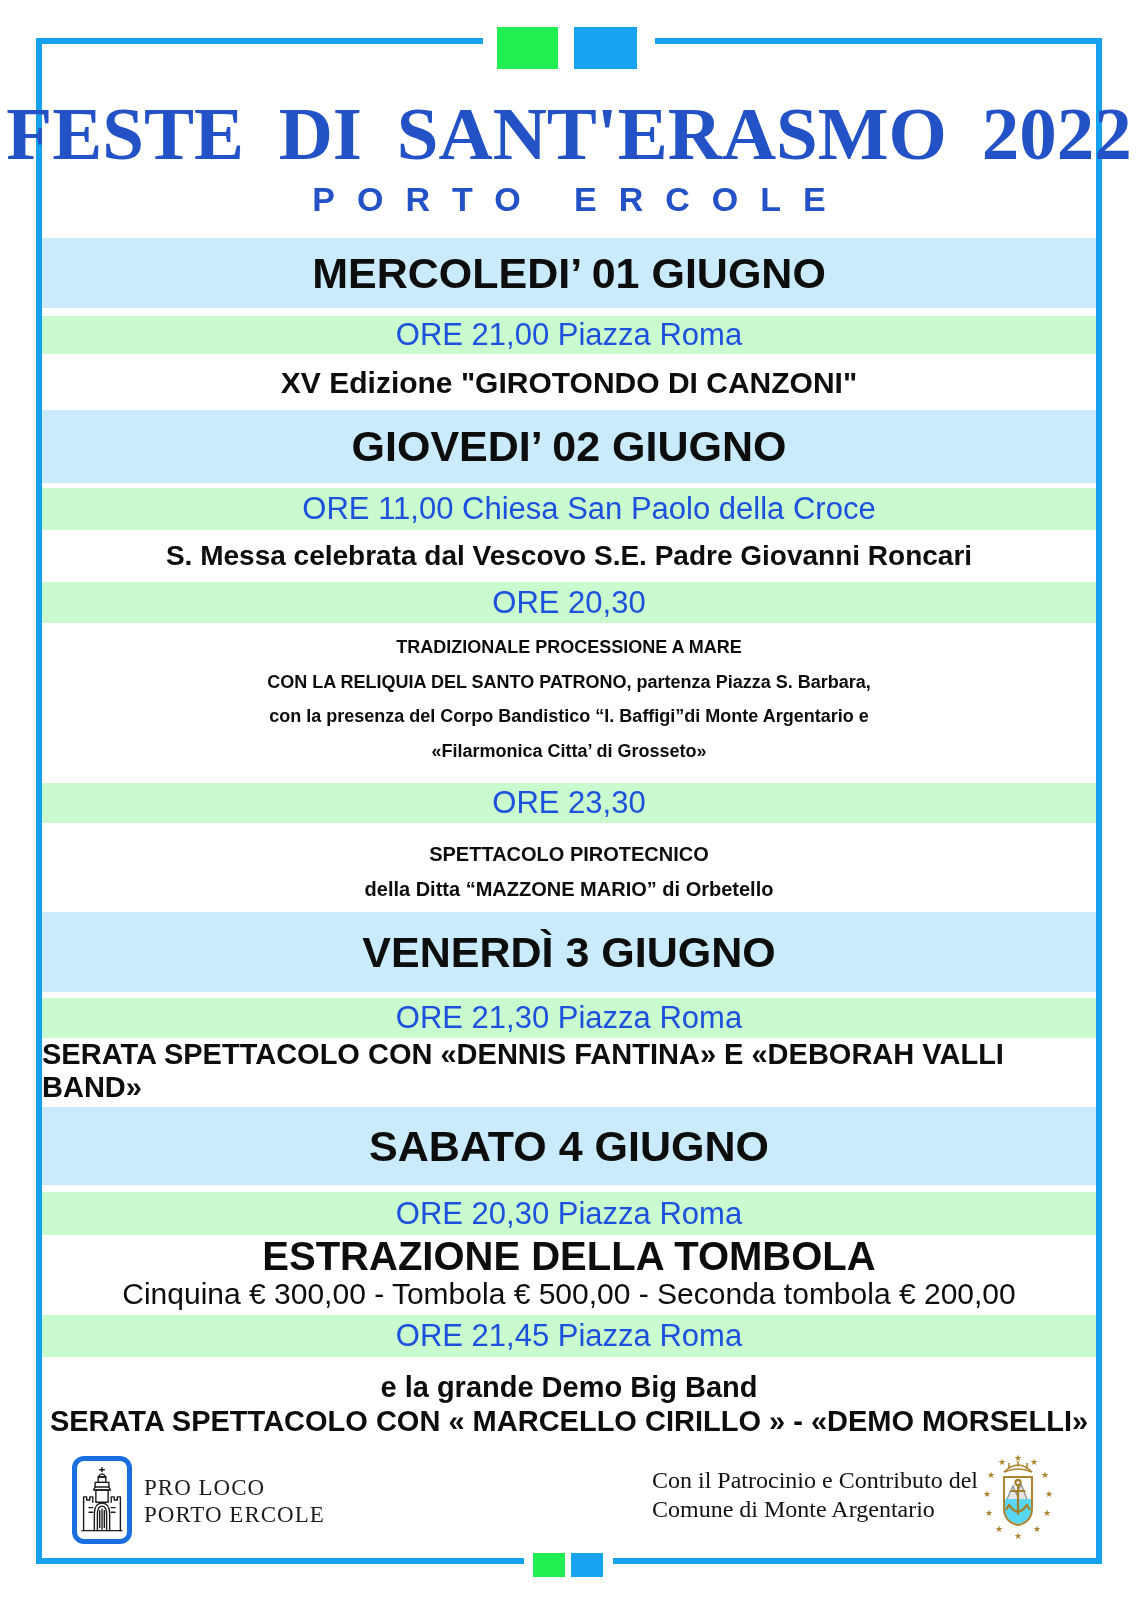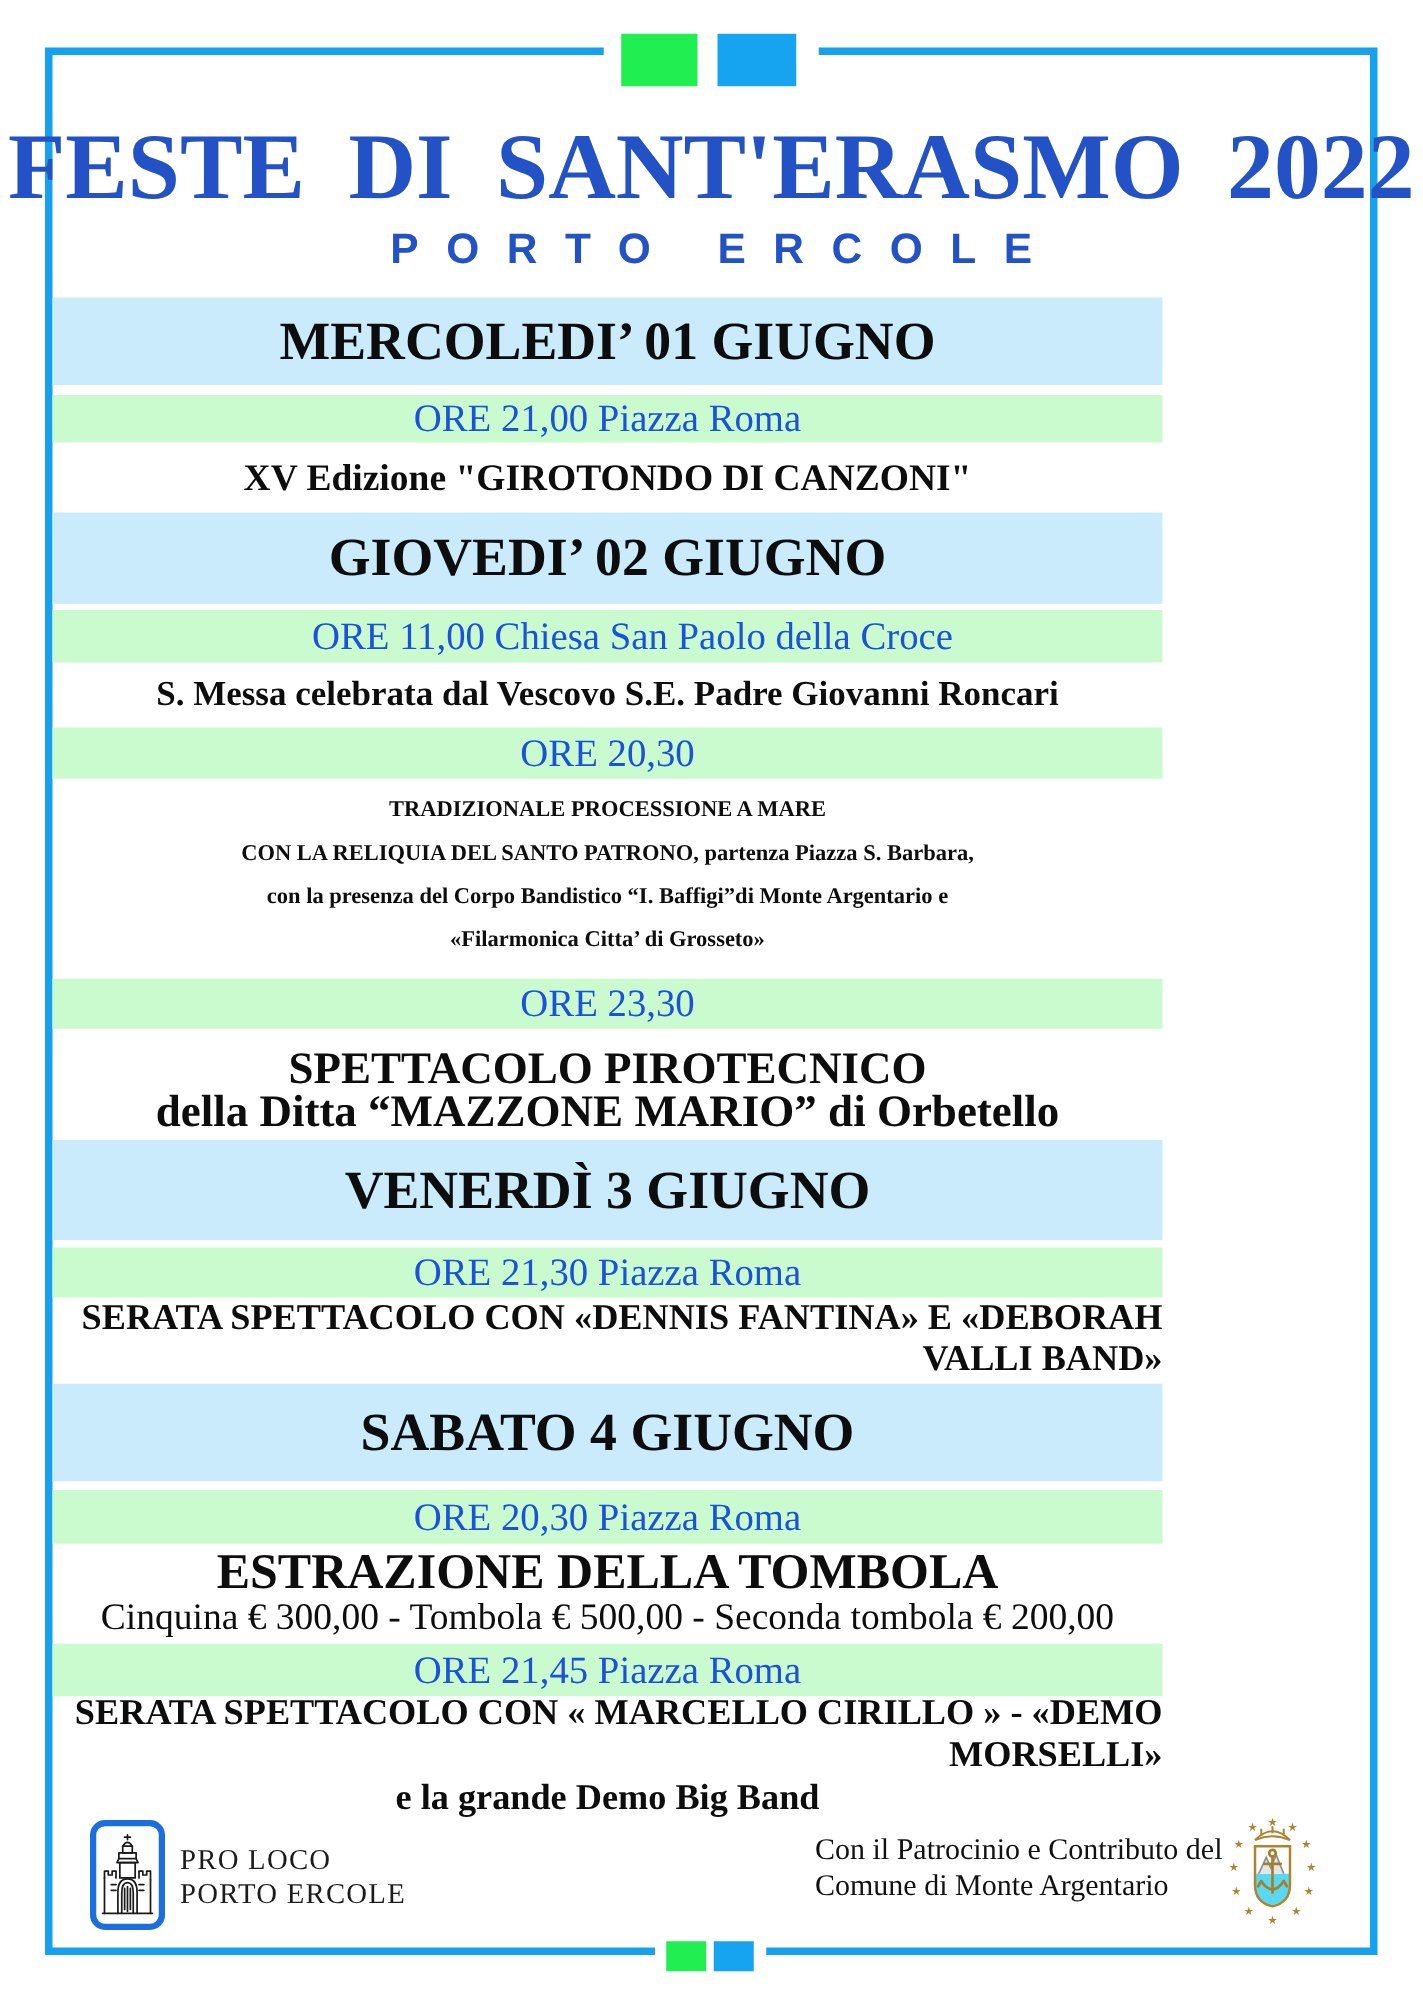--- a/index.html
+++ b/index.html
@@ -8,22 +8,22 @@
     --sq-blue:#16a3f0; --gold:#a5802a; --water:#58d8f2; --ink:#0d0d0d;
   }
   *{margin:0;padding:0;box-sizing:border-box;}
   html,body{background:#fff;}
   body{width:1138px;height:1600px;position:relative;overflow:hidden;
        font-family:"Liberation Sans",sans-serif;color:var(--ink);}
   .frame{position:absolute;left:36px;top:38px;width:1066px;height:1526px;
          border:6px solid var(--frame-blue);}
   .notch{position:absolute;background:#fff;}
   .sq{position:absolute;}
-  .band{position:absolute;left:42px;width:888px;display:flex;
-        align-items:center;justify-content:center;text-align:right;font-family:Liberation Serif, serif;}
+  .band{position:absolute;left:42px;width:1054px;display:flex;
+        align-items:center;justify-content:center;text-align:left;}
   .day{background:var(--day-blue);font-weight:700;font-size:43px;color:var(--ink);}
   .time{background:var(--time-green);font-weight:400;font-size:31px;color:var(--time-blue);}
   .evt{background:transparent;font-weight:700;flex-direction:column;color:var(--ink);}
   .evt.reg{font-weight:400;}
   .title{position:absolute;left:42px;width:1054px;top:94px;height:80px;
          display:flex;align-items:center;justify-content:center;
          font-family:"Liberation Serif",serif;font-weight:700;font-size:75px;
          color:var(--title-blue);word-spacing:16px;white-space:nowrap;}
   .subtitle{position:absolute;left:42px;width:1054px;top:180px;height:38px;
          display:flex;align-items:center;justify-content:center;
@@ -62,37 +62,37 @@
 <div class="band time" style="top:488px;height:42px;padding-left:40px;">ORE 11,00 Chiesa San Paolo della Croce</div>
 <div class="band evt" style="top:534px;height:44px;font-size:28px;">S. Messa celebrata dal Vescovo S.E. Padre Giovanni Roncari</div>
 <div class="band time" style="top:582px;height:41px;">ORE 20,30</div>
 <div class="band evt" style="top:630px;height:138px;font-size:18px;line-height:34.5px;">
   <div>TRADIZIONALE PROCESSIONE A MARE</div>
   <div>CON LA RELIQUIA DEL SANTO PATRONO, partenza Piazza S. Barbara,</div>
   <div>con la presenza del Corpo Bandistico “I. Baffigi”di Monte Argentario e</div>
   <div>«Filarmonica Citta’ di Grosseto»</div>
 </div>
 <div class="band time" style="top:783px;height:40px;">ORE 23,30</div>
-<div class="band evt" style="top:836px;height:72px;font-size:36px;line-height:35px;">
+<div class="band evt" style="top:836px;height:72px;font-size:20px;line-height:35px;">
   <div>SPETTACOLO PIROTECNICO</div>
   <div>della Ditta “MAZZONE MARIO” di Orbetello</div>
 </div>
 
 <div class="band day" style="top:912px;height:80px;">VENERDÌ 3 GIUGNO</div>
 <div class="band time" style="top:998px;height:40px;">ORE 21,30 Piazza Roma</div>
 <div class="band evt" style="top:1050px;height:42px;font-size:29px;">SERATA SPETTACOLO CON  «DENNIS FANTINA» E «DEBORAH VALLI BAND»</div>
 
 <div class="band day" style="top:1107px;height:78px;">SABATO 4 GIUGNO</div>
 <div class="band time" style="top:1192px;height:43px;">ORE 20,30 Piazza Roma</div>
 <div class="band evt" style="top:1236px;height:40px;font-size:40px;">ESTRAZIONE DELLA TOMBOLA</div>
 <div class="band evt reg" style="top:1274px;height:40px;font-size:30px;">Cinquina €  300,00 - Tombola € 500,00 - Seconda tombola  € 200,00</div>
 <div class="band time" style="top:1315px;height:42px;">ORE 21,45 Piazza Roma</div>
 <div class="band evt" style="top:1366px;height:76px;font-size:29px;line-height:34px;">
+  <div>e la grande Demo Big Band</div>
   <div>SERATA SPETTACOLO CON  « MARCELLO CIRILLO » - «DEMO MORSELLI»</div>
-  <div>e la grande Demo Big Band</div>
 </div>
 
 <div class="badge">
   <svg width="46" height="74" viewBox="0 0 60 88">
     <g stroke="#1a1a1a" stroke-width="1.8" fill="none" stroke-linecap="round" stroke-linejoin="round">
       <line x1="30" y1="2" x2="30" y2="7"></line>
         <line x1="27" y1="4.5" x2="33" y2="4.5"></line>
       <path d="M25 14 Q30 6 35 14 Z"></path>
       <rect x="25" y="14" width="10" height="7"></rect>
       <rect x="21" y="21" width="18" height="6"></rect>

